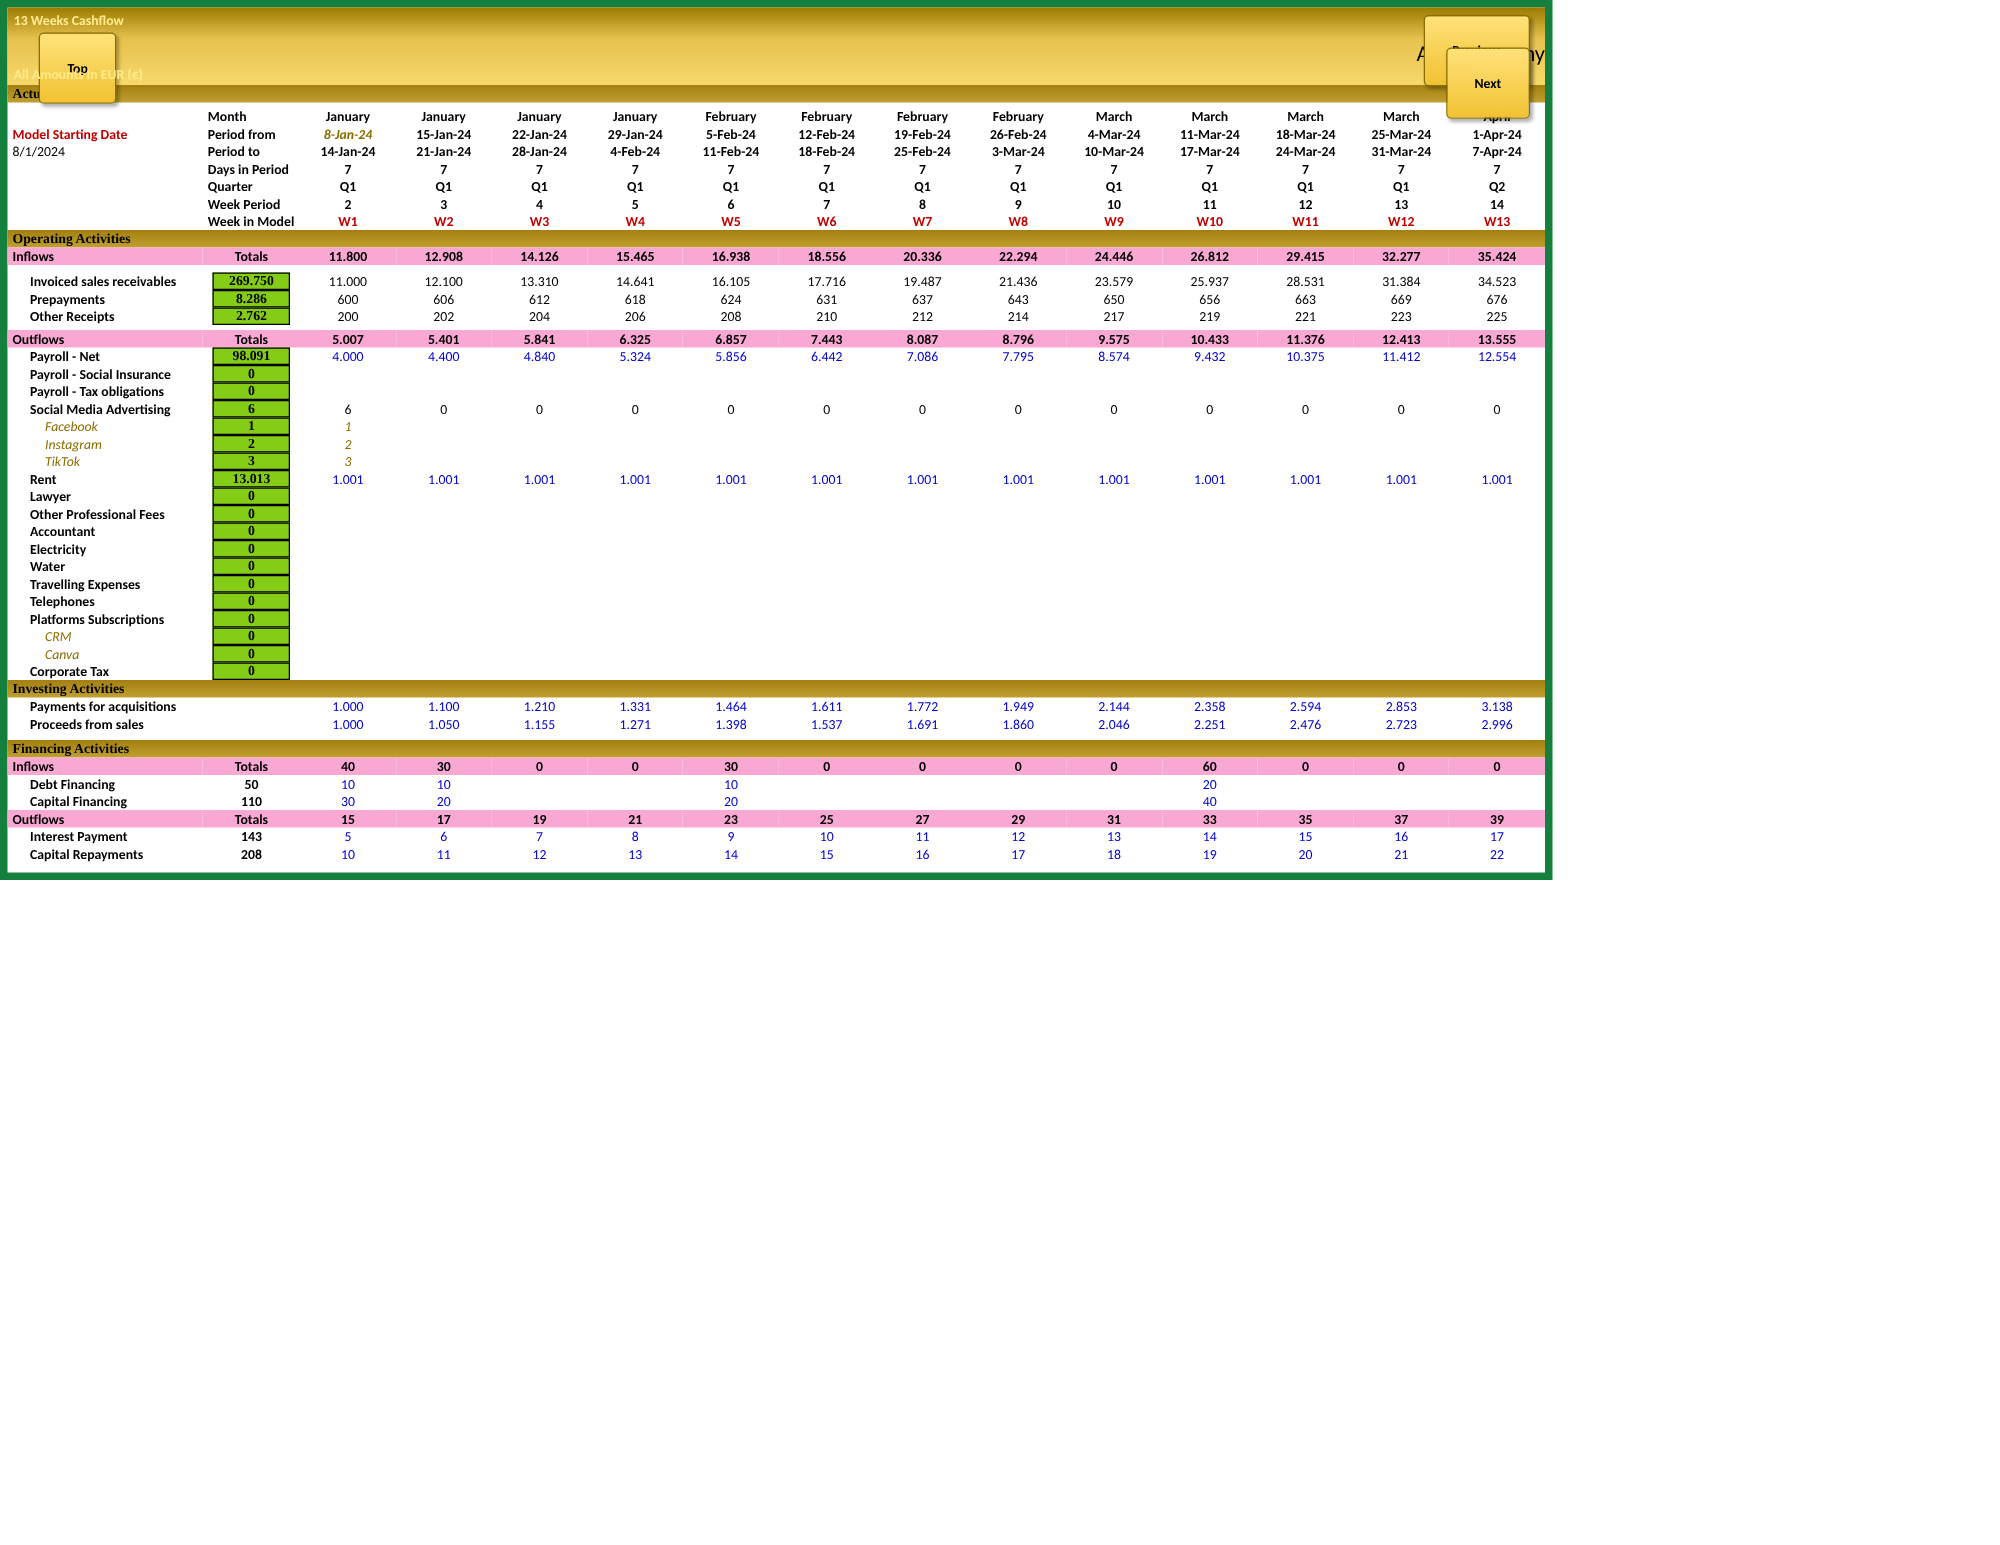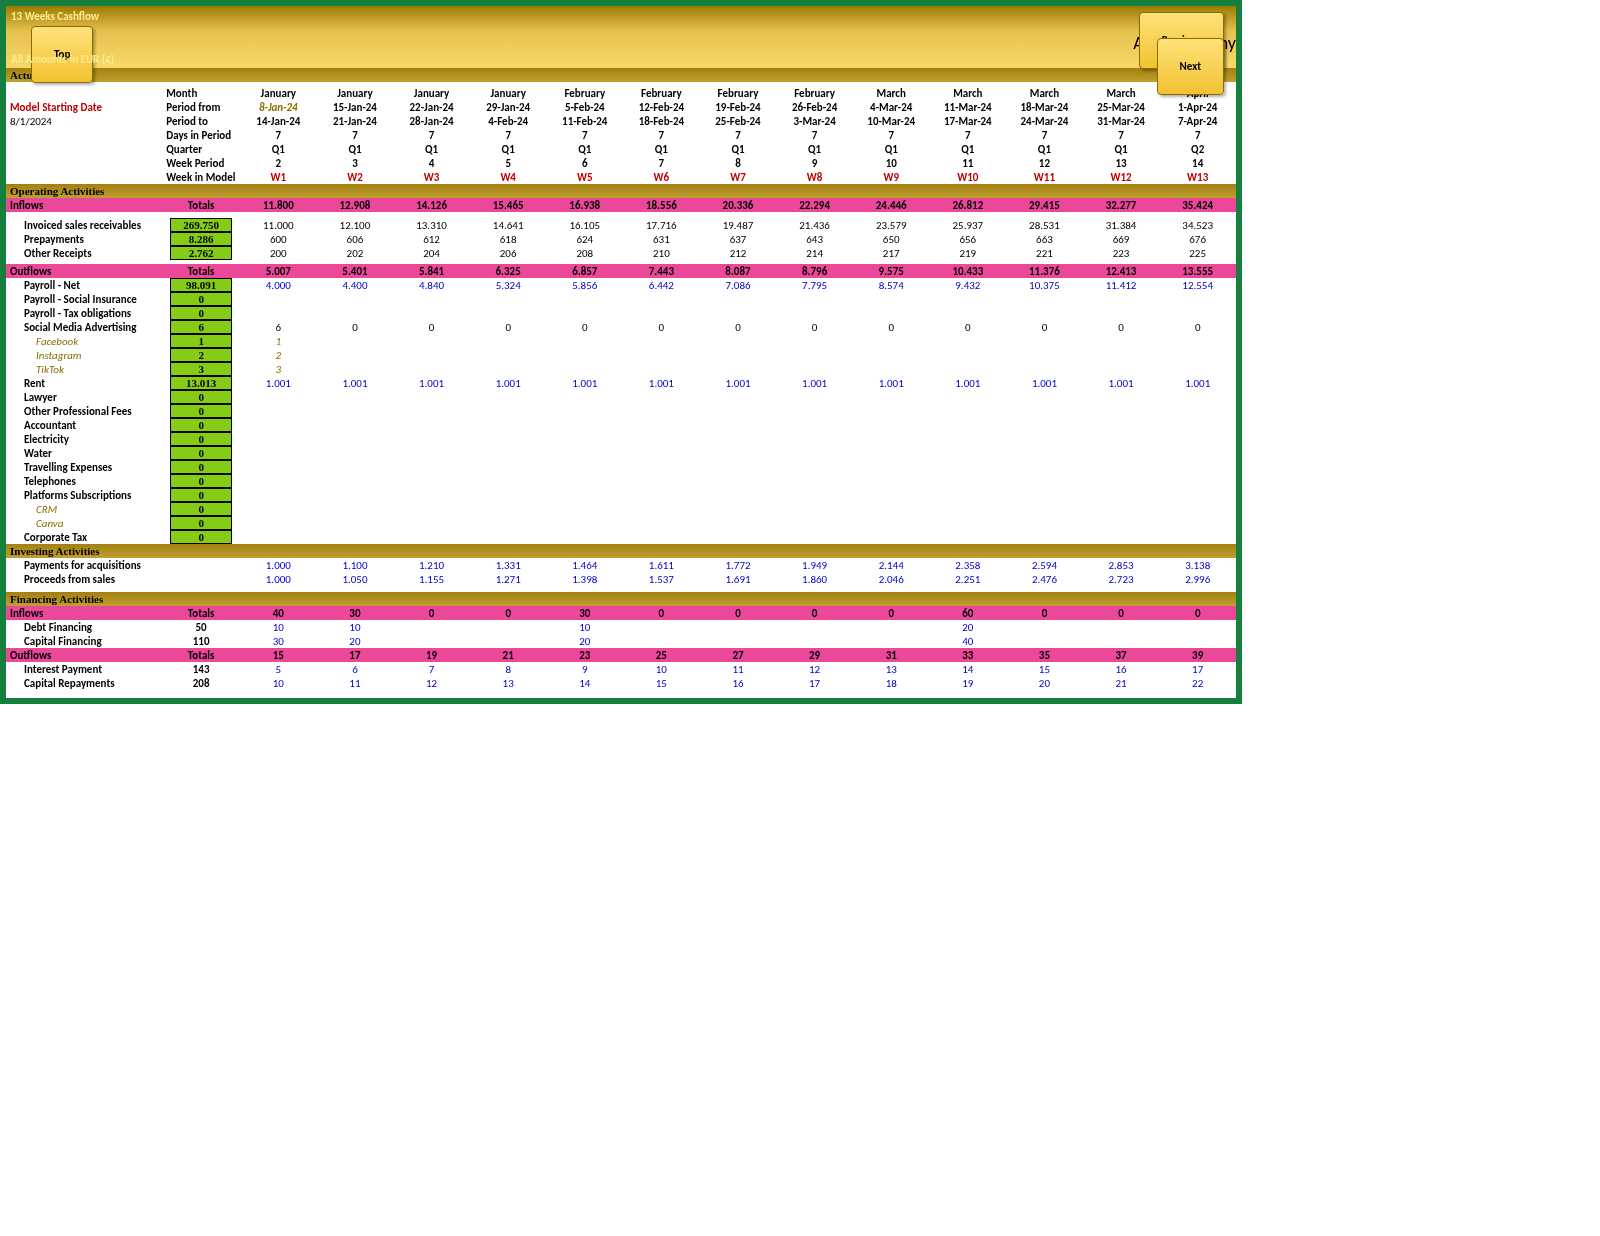--- a/index.html
+++ b/index.html
@@ -69,21 +69,21 @@
   height: 14px;
   white-space: nowrap;
 }
 .section-dark {
   background: linear-gradient(to bottom, #a37f10, #bfa030);
   color: #000;
   font-weight: bold;
   font-family: Liberation Serif, serif;
 }
 .section-light {
-  background: #ec4899;
+  background: #f9a8d4;
   font-weight: bold;
 }
 .label-col { width: 155px; }
 .total-col { width: 75px; }
 .wk-col { width: 76px; text-align: center; }
 
 .bold { font-weight: bold; }
 .red { color: #c00000; }
 .blue { color: #0000cc; }
 .brown-italic { color: #8a6d00; font-style: italic; }

